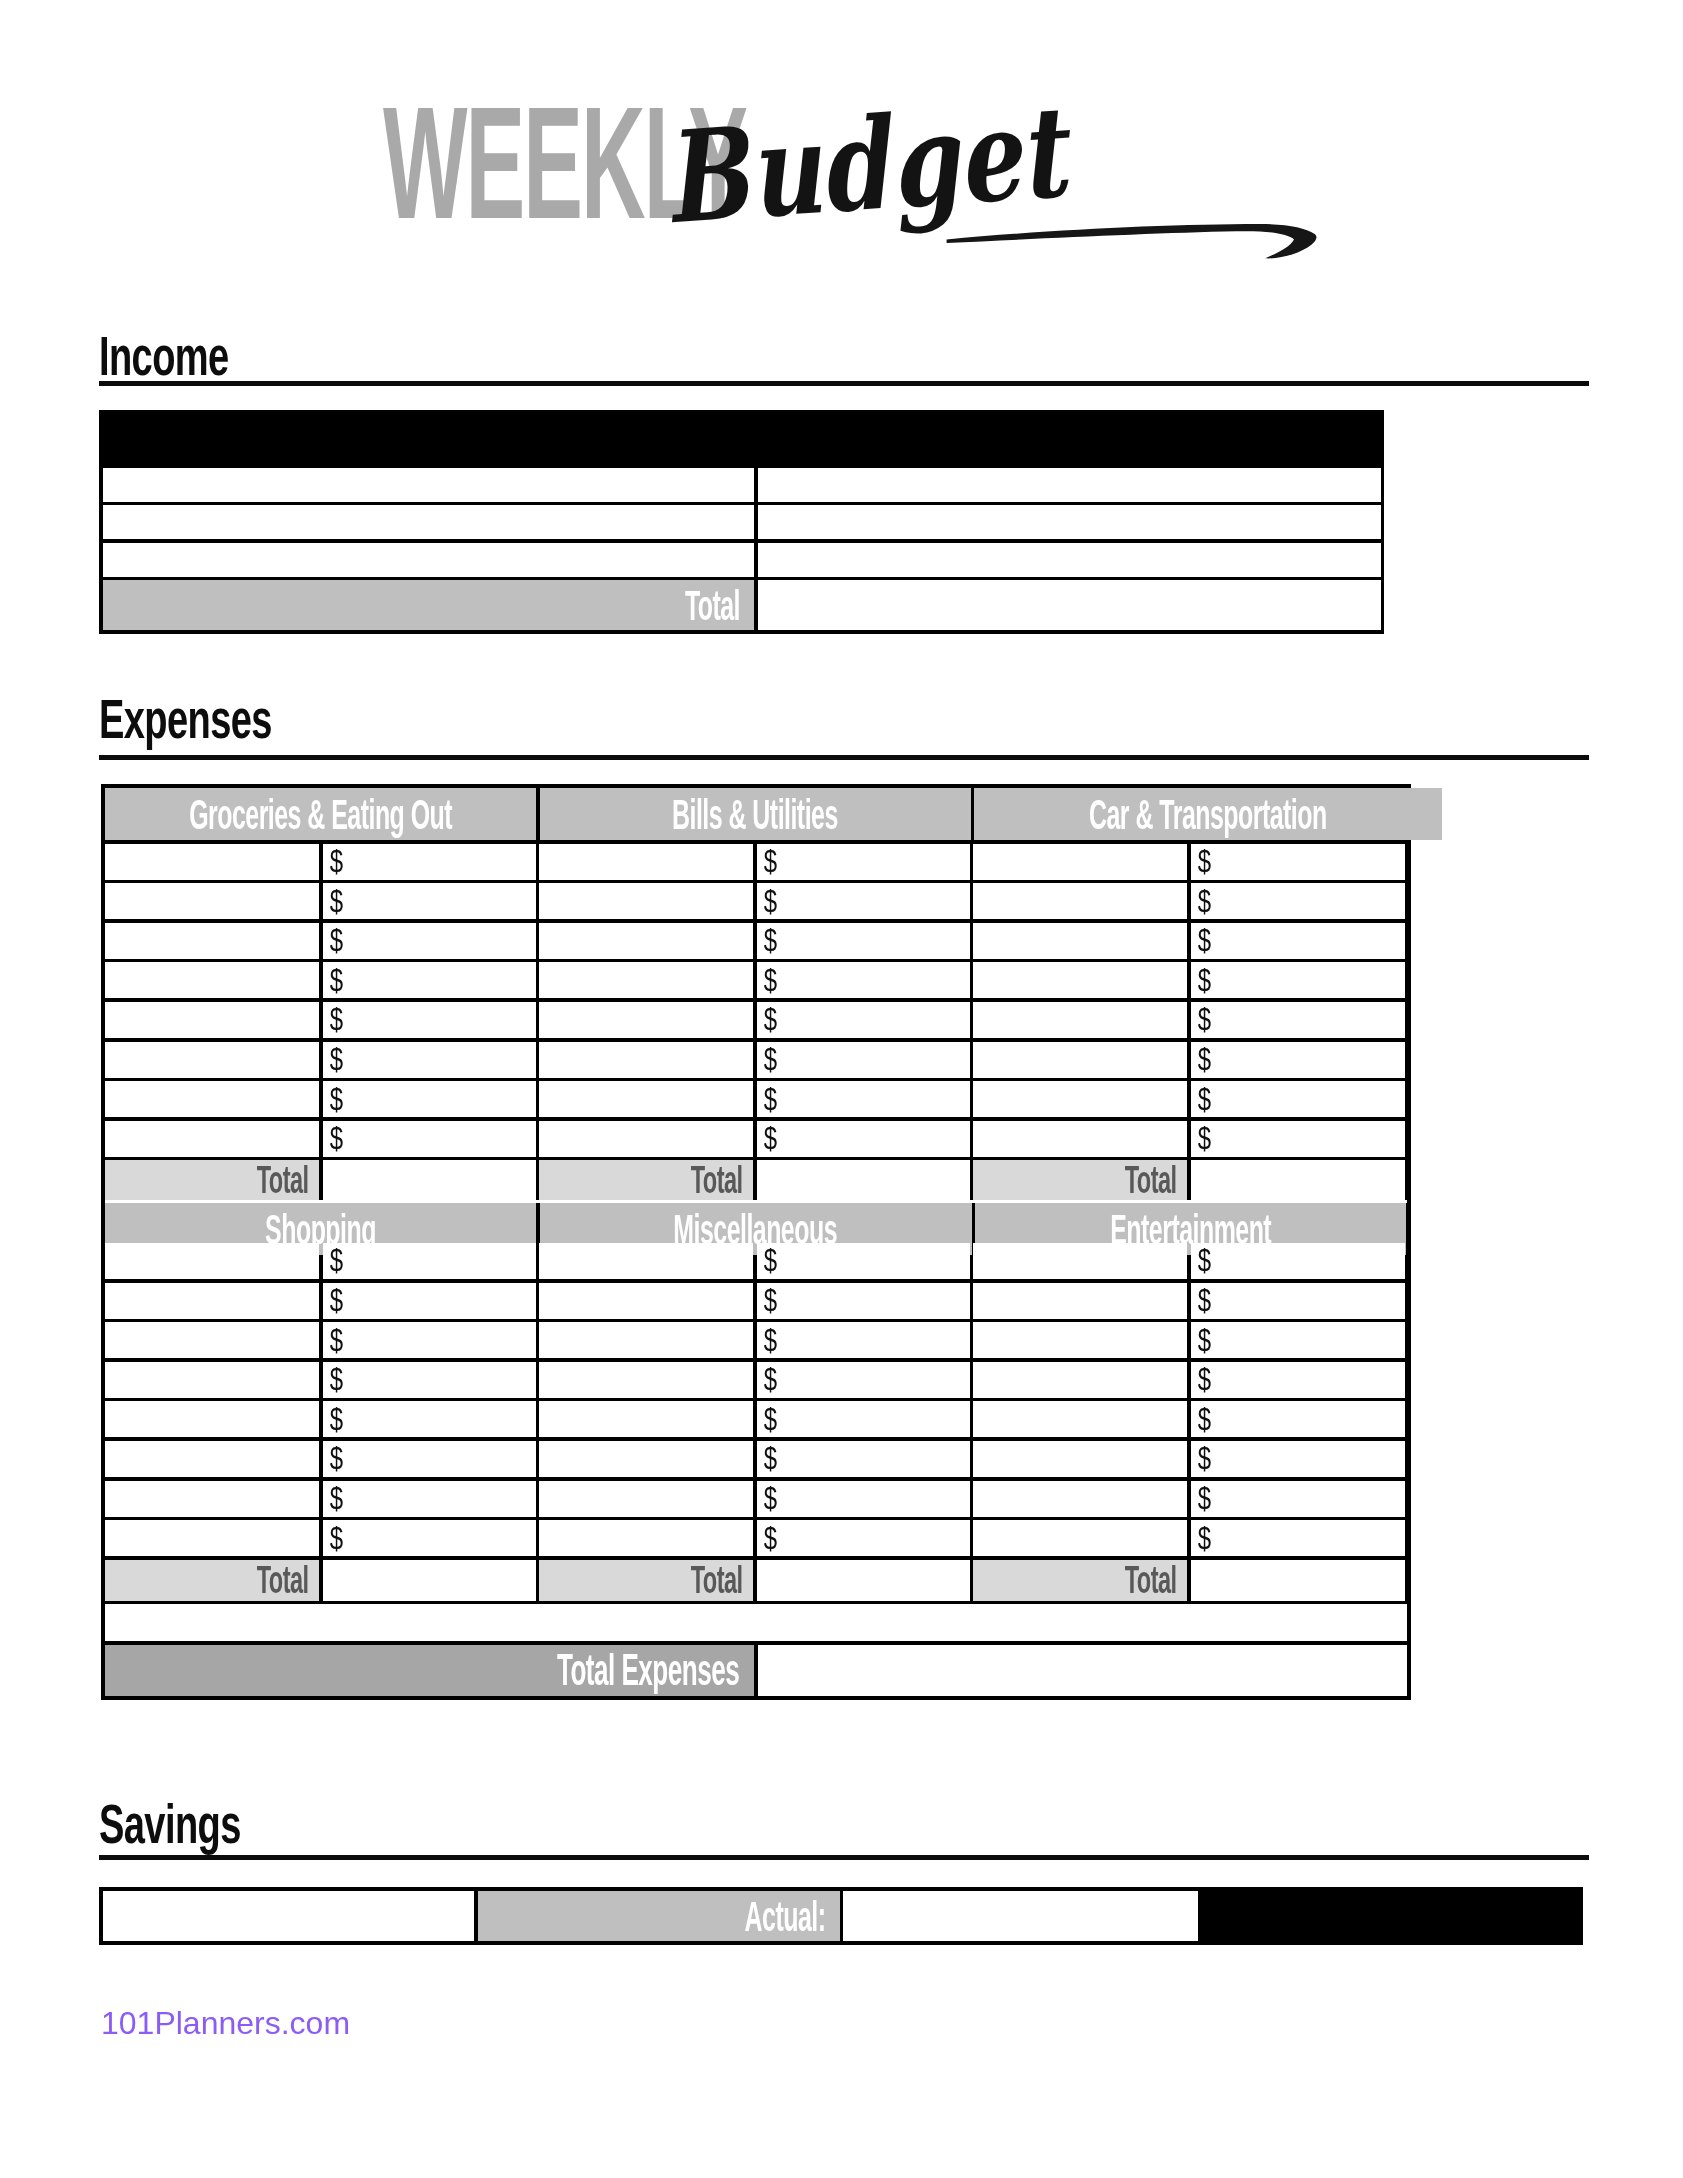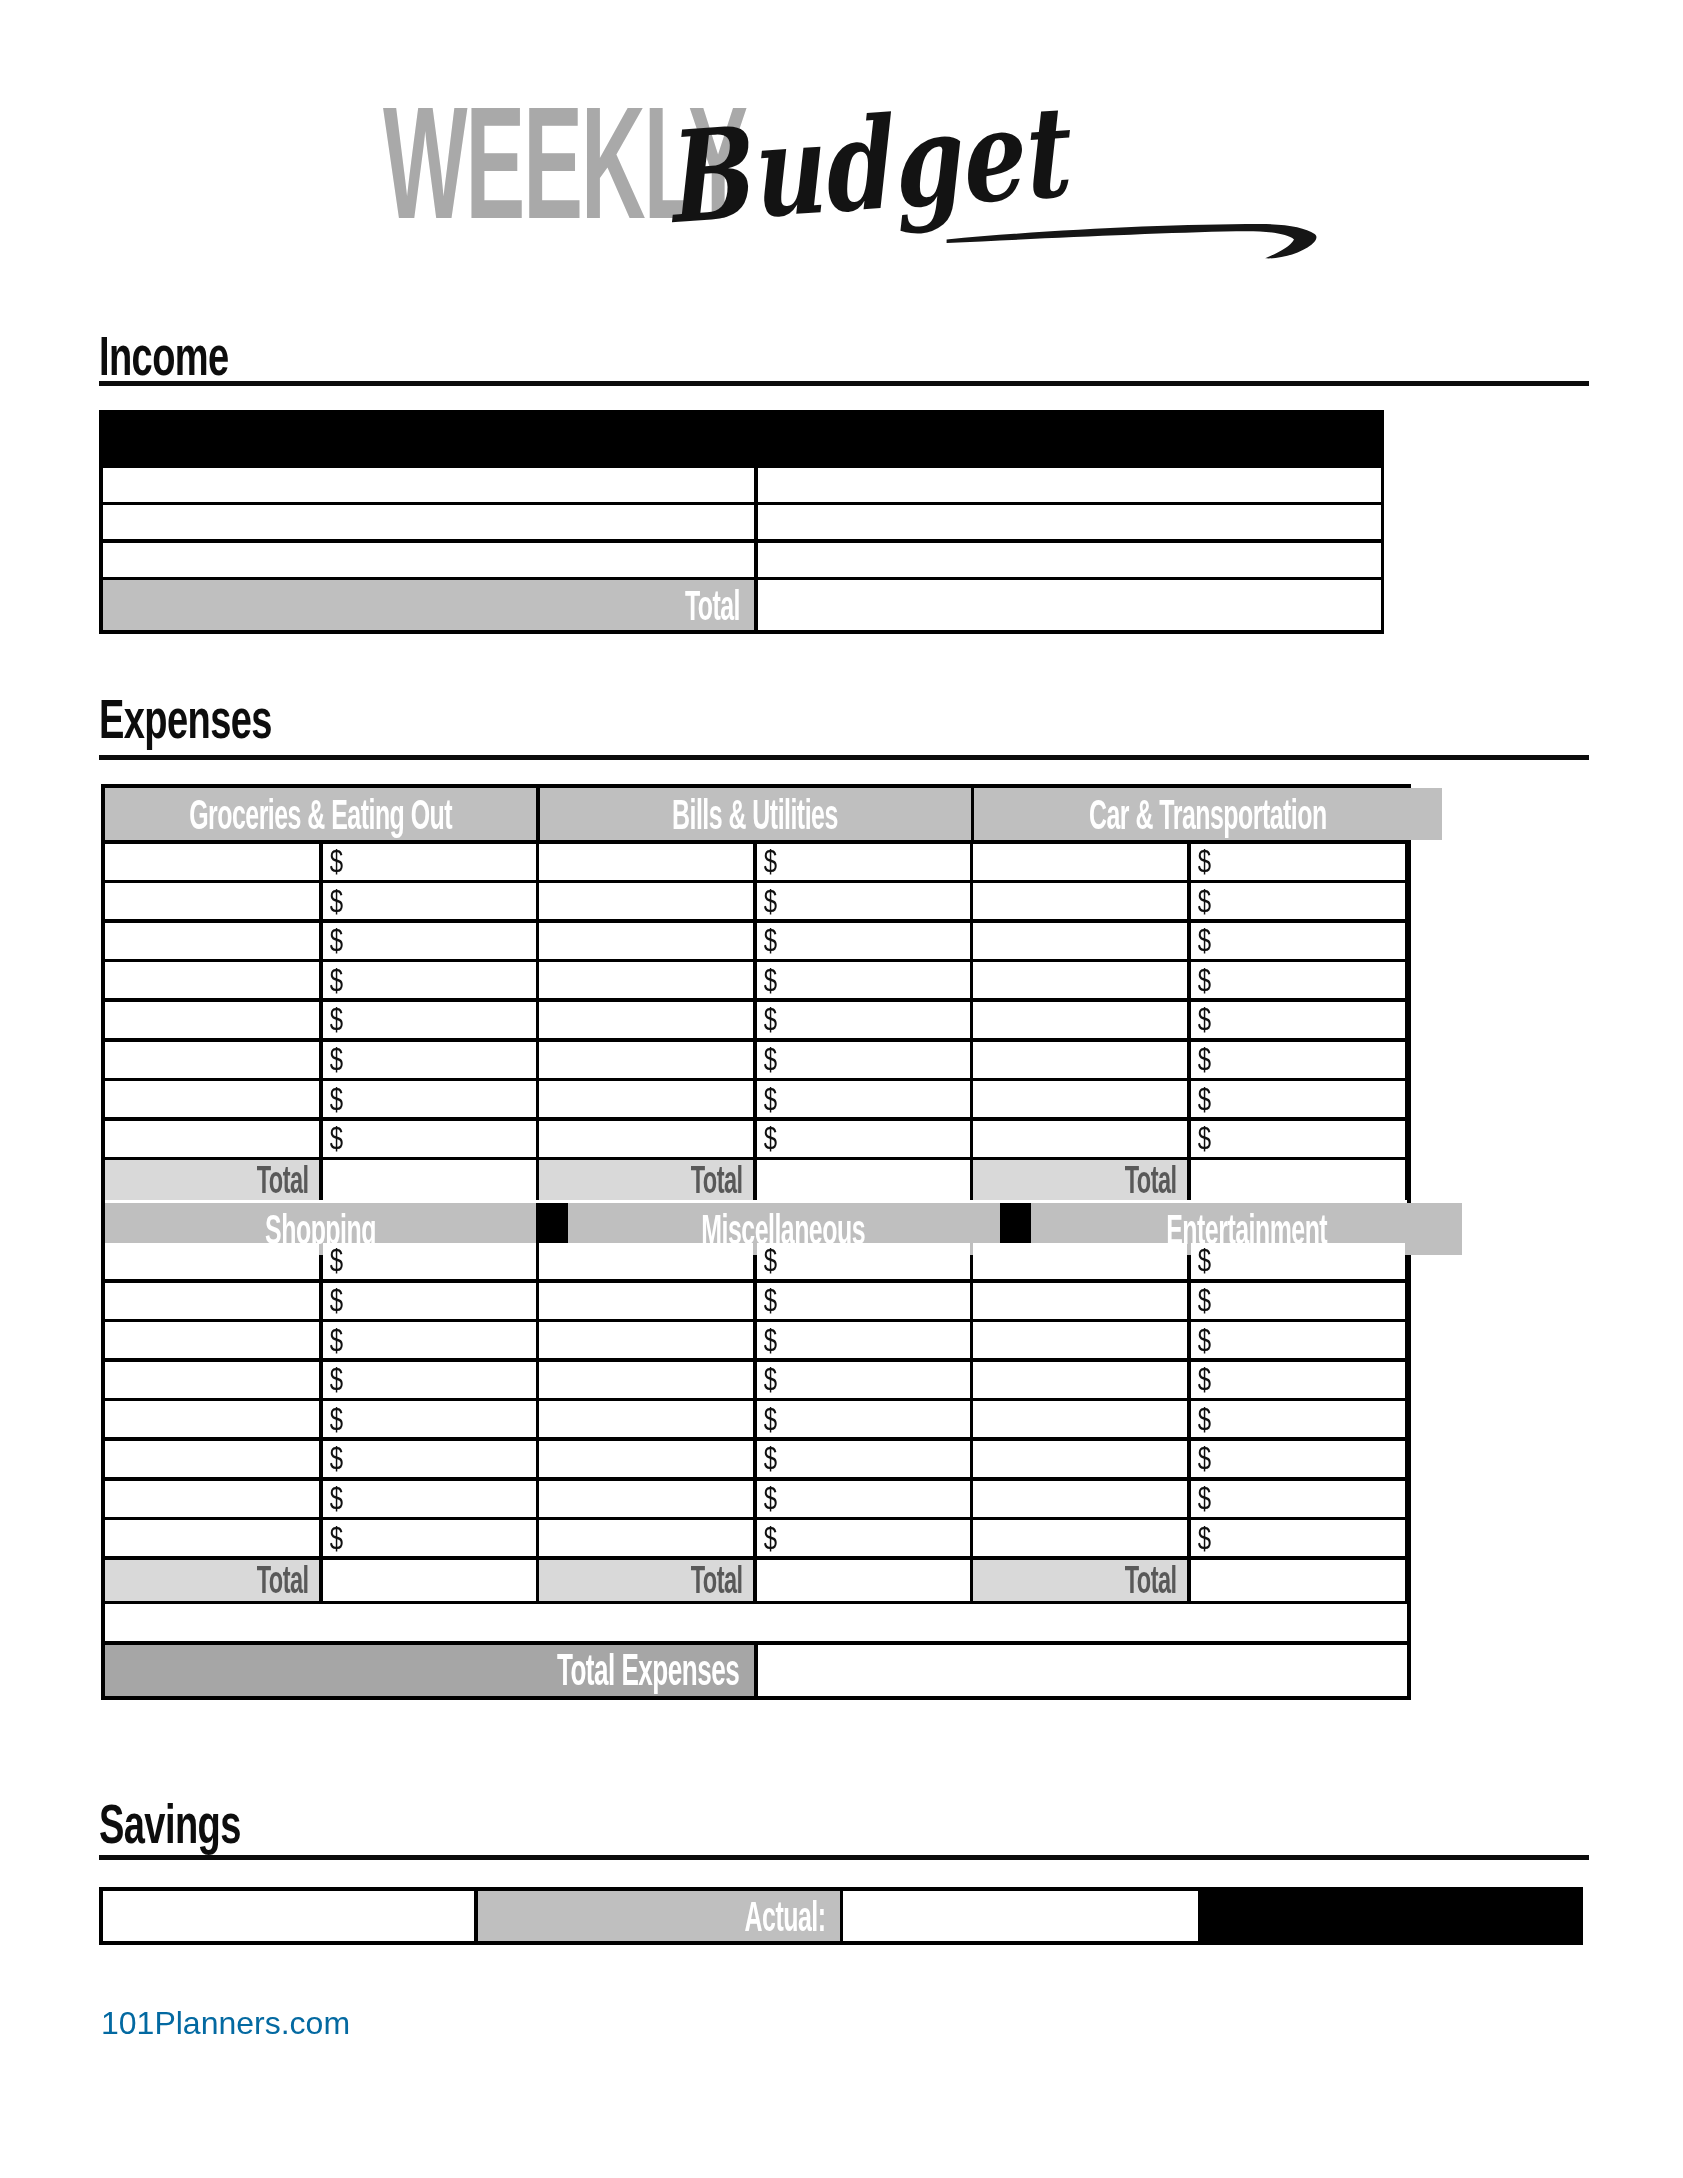--- a/index.html
+++ b/index.html
@@ -40,21 +40,21 @@
   .c-hdr-r{background:var(--header-gray,#bfbfbf);justify-content:flex-end;padding-right:14.4px;}
   .c-hdr-r .cond{color:#fff;font-size:43px;transform-origin:100% 50%;transform:scaleX(.58);}
   .c-light{background:var(--light-gray,#d9d9d9);justify-content:flex-end;padding-right:10.8px;}
   .c-light .cond{color:var(--total-text,#595959);font-size:38px;transform-origin:100% 50%;transform:scaleX(.62);}
   .c-dark{background:var(--dark-gray,#a6a6a6);justify-content:flex-end;padding-right:14.4px;}
   .c-dark .cond{color:#fff;font-size:45px;transform-origin:100% 50%;transform:scaleX(.58);}
   .dollar{display:inline-block;font-size:32px;color:#101010;padding-left:9px;
           transform:scaleX(.75);transform-origin:0 50%;}
 
   
-  .footer{position:absolute;left:101px;top:2005px;font-size:32px;color:#0369a1;}
+  .footer{position:absolute;left:101px;top:2005px;font-size:32px;color:#8b5cf6;}
 </style>
 </head>
 <body>
 
 <div class="page">
 
   <div class="weekly">
     <span class="squeeze">WEEKLY</span>
   </div>
   <div class="budget">
@@ -228,21 +228,21 @@
         <div class="cell c-white" style="width: 213px; height: 40px;"></div>
         <div class="cell c-light" style="width: 214px; height: 40px;">
           <span class="cond">Total</span>
         </div>
         <div class="cell c-white" style="width: 213px; height: 40px;"></div>
         <div class="cell c-light" style="width: 214px; height: 40px;">
           <span class="cond">Total</span>
         </div>
         <div class="cell c-white" style="width: 214px; height: 40px;"></div>
       </div>
-      <div class="trow" style="height: 36px; gap: 28px;">
+      <div class="trow" style="height: 36px;">
         <div class="cell c-hdr" style="width: 431px; height: 52px;">
           <span class="cond">Shopping</span>
         </div>
         <div class="cell c-hdr" style="width: 432px; height: 52px;">
           <span class="cond">Miscellaneous</span>
         </div>
         <div class="cell c-hdr" style="width: 431px; height: 52px;">
           <span class="cond">Entertainment</span>
         </div>
       </div>

